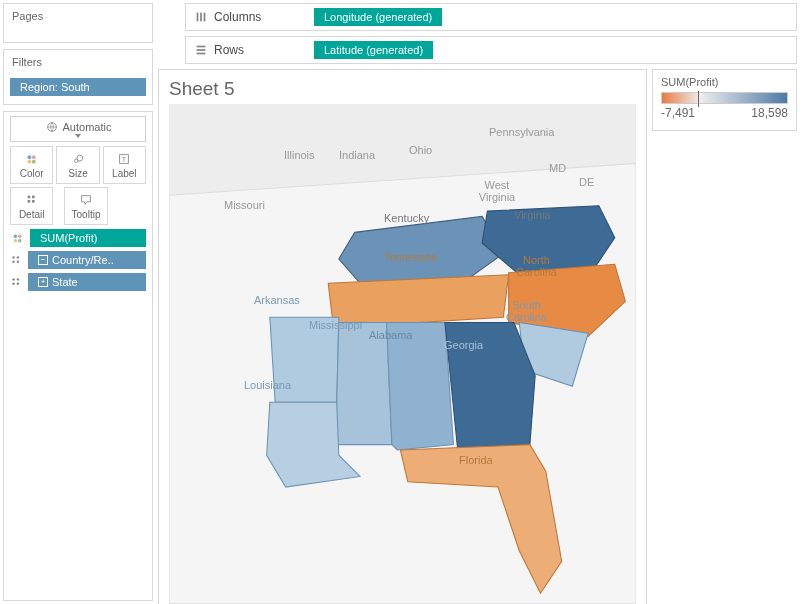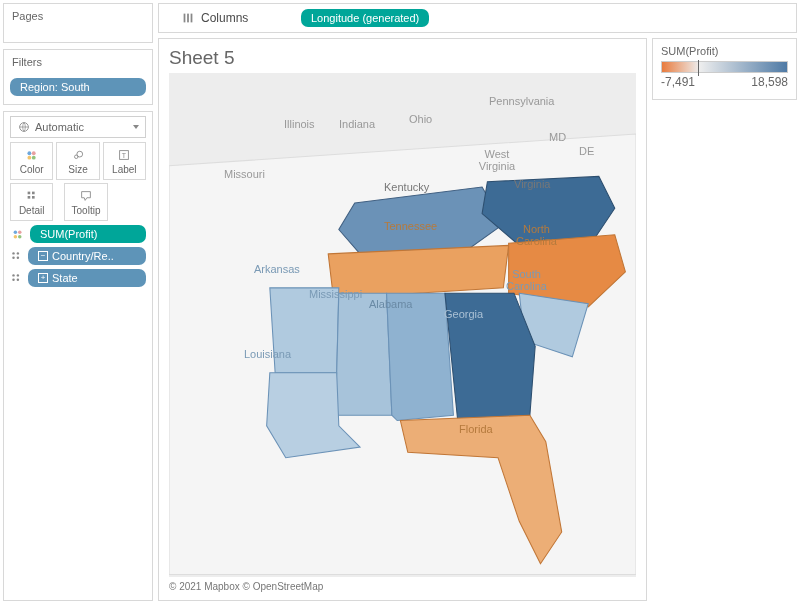--- a/index.html
+++ b/index.html
@@ -2,34 +2,34 @@
 <html><head>
 <meta charset="utf-8">
 <style>
   * { box-sizing: border-box; margin: 0; padding: 0; font-family: -apple-system, "Segoe UI", Arial, sans-serif; }
   body { background: #fff; font-size: 11px; color: #555; width: 800px; height: 604px; overflow: hidden; }
   .app { display: flex; width: 100%; height: 100%; padding: 3px; gap: 5px; }
   .left { width: 150px; display: flex; flex-direction: column; gap: 6px; }
   .panel { border: 1px solid #d8d8d8; background: #fff; }
   .panel-header { padding: 6px 8px; font-size: 11px; color: #666; }
   .panel-body { padding: 4px 6px 8px; }
-  .pill { display: inline-flex; align-items: center; border-radius: 7px; padding: 3px 10px; font-size: 11px; color: #fff; }
+  .pill { display: inline-flex; align-items: center; border-radius: 0; padding: 3px 10px; font-size: 11px; color: #fff; }
   .pill-filter { background: #5e94b8; width: 100%; }
   .pill-green { background: #00a699; }
   .pill-blue { background: #5e94b8; display: flex; align-items: center; width: 100%; }
-  .marks-select { border: 1px solid #d0d0d0; padding: 3px 6px; display: flex; align-items: center; justify-content: space-between; font-size: 11px; color: #666; }
+  .marks-select { border: 1px solid #d0d0d0; padding: 3px 6px; display: flex; align-items: center; justify-content: space-between; font-size: 11px; color: #666; flex-direction: column; }
   .marks-buttons { display: flex; gap: 3px; margin-top: 4px; }
   .mark-btn { flex: 1; border: 1px solid #d8d8d8; display: flex; flex-direction: column; align-items: center; padding: 5px 0 4px; font-size: 10px; color: #666; gap: 2px; }
   .marks-row2 { display: flex; gap: 11px; margin-top: 3px; }
   .marks-row2 .mark-btn { flex: 0 0 calc(33.33% - 2px); }
   .mark-field-row { display: flex; align-items: center; gap: 4px; margin-top: 4px; }
   .mf-icon { width: 16px; height: 16px; display: flex; align-items: center; justify-content: center; }
   .icon-svg { width: 14px; height: 14px; }
   .right { flex: 1; display: flex; flex-direction: column; gap: 5px; }
-  .shelf { border: 1px solid #d8d8d8; display: flex; align-items: center; padding: 4px 22px; gap: 10px; height: 30px; }
+  .shelf { border: 1px solid #d8d8d8; display: flex; align-items: center; padding: 4px 8px; gap: 10px; height: 30px; margin-left: 27px; }
   .shelf-label { display: flex; align-items: center; gap: 6px; color: #4a4a4a; font-size: 12px; width: 110px; }
   .main-row { display: flex; gap: 5px; flex: 1; }
   .viz { border: 1px solid #d8d8d8; flex: 1; position: relative; background: #fff; padding: 8px 10px; display: flex; flex-direction: column; }
   .sheet-title { font-size: 19px; color: #666; font-weight: 400; margin-bottom: 4px; }
   .map-area { flex: 1; background: #ededed; position: relative; overflow: hidden; }
   .attrib { font-size: 10px; color: #777; padding-top: 4px; }
   .legend { border: 1px solid #d8d8d8; width: 145px; padding: 6px 8px 10px; align-self: flex-start; }
   .legend-title { font-size: 11px; color: #666; margin-bottom: 4px; }
   .legend-bar { height: 12px; background: linear-gradient(to right, #e87b3e, #eee 30%, #4f7aa5); position: relative; border:1px solid #ccc;}
   .legend-tick { position: absolute; top: -2px; width: 1px; height: 16px; background: #666; }
@@ -157,20 +157,31 @@
     <div class="shelf">
       <div class="shelf-label">
         <svg class="icon-svg" viewBox="0 0 16 16">
             <rect x="3" y="3" width="2" height="10" fill="#888"></rect>
             <rect x="7" y="3" width="2" height="10" fill="#888"></rect>
             <rect x="11" y="3" width="2" height="10" fill="#888"></rect>
           </svg>
         <span>Columns</span>
       </div>
       <div class="pill pill-green">Longitude (generated)</div>
+    </div>
+    <div class="shelf">
+      <div class="shelf-label">
+        <svg class="icon-svg" viewBox="0 0 16 16">
+            <rect x="3" y="3" width="10" height="2" fill="#888"></rect>
+            <rect x="3" y="7" width="10" height="2" fill="#888"></rect>
+            <rect x="3" y="11" width="10" height="2" fill="#888"></rect>
+          </svg>
+        <span>Rows</span>
+      </div>
+      <div class="pill pill-green">Latitude (generated)</div>
     </div>
 
     <div class="main-row">
       <div class="viz">
         <div class="sheet-title">Sheet 5</div>
         <div class="map-area">
           
           <svg viewBox="0 0 440 470" width="100%" height="100%" preserveAspectRatio="xMidYMid meet">
 
             <rect x="0" y="0" width="440" height="470" fill="#ededed"></rect>

